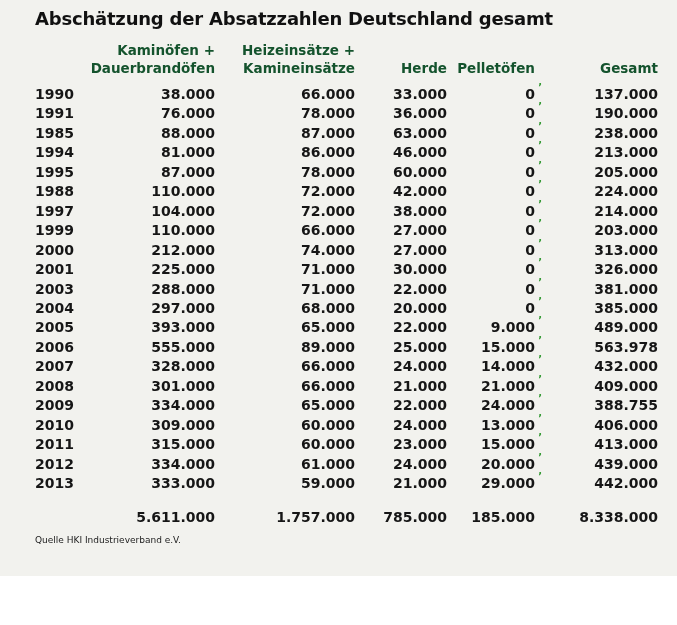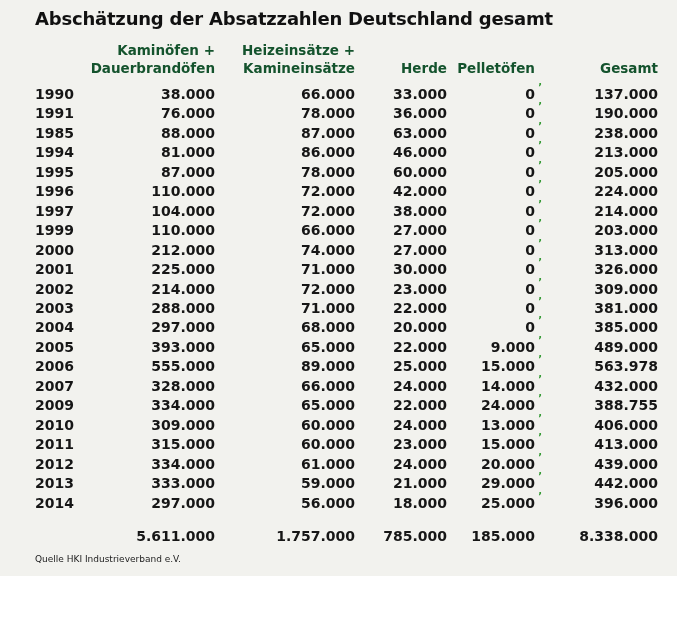--- a/index.html
+++ b/index.html
@@ -136,21 +136,21 @@
         </tr>
         <tr>
           <td class="col-year">1995</td>
           <td class="col-num">87.000</td>
           <td class="col-num">78.000</td>
           <td class="col-num">60.000</td>
           <td class="col-num pellet">0<span class="tick">’</span></td>
           <td class="col-num">205.000</td>
         </tr>
         <tr>
-          <td class="col-year">1996</td>
+          <td class="col-year">1988</td>
           <td class="col-num">110.000</td>
           <td class="col-num">72.000</td>
           <td class="col-num">42.000</td>
           <td class="col-num pellet">0<span class="tick">’</span></td>
           <td class="col-num">224.000</td>
         </tr>
         <tr>
           <td class="col-year">1997</td>
           <td class="col-num">104.000</td>
           <td class="col-num">72.000</td>
@@ -174,28 +174,20 @@
           <td class="col-num pellet">0<span class="tick">’</span></td>
           <td class="col-num">313.000</td>
         </tr>
         <tr>
           <td class="col-year">2001</td>
           <td class="col-num">225.000</td>
           <td class="col-num">71.000</td>
           <td class="col-num">30.000</td>
           <td class="col-num pellet">0<span class="tick">’</span></td>
           <td class="col-num">326.000</td>
-        </tr>
-        <tr>
-          <td class="col-year">2002</td>
-          <td class="col-num">214.000</td>
-          <td class="col-num">72.000</td>
-          <td class="col-num">23.000</td>
-          <td class="col-num pellet">0<span class="tick">’</span></td>
-          <td class="col-num">309.000</td>
         </tr>
         <tr>
           <td class="col-year">2003</td>
           <td class="col-num">288.000</td>
           <td class="col-num">71.000</td>
           <td class="col-num">22.000</td>
           <td class="col-num pellet">0<span class="tick">’</span></td>
           <td class="col-num">381.000</td>
         </tr>
         <tr>
@@ -224,20 +216,28 @@
         </tr>
         <tr>
           <td class="col-year">2007</td>
           <td class="col-num">328.000</td>
           <td class="col-num">66.000</td>
           <td class="col-num">24.000</td>
           <td class="col-num pellet">14.000<span class="tick">’</span></td>
           <td class="col-num">432.000</td>
         </tr>
         <tr>
+          <td class="col-year">2008</td>
+          <td class="col-num">301.000</td>
+          <td class="col-num">66.000</td>
+          <td class="col-num">21.000</td>
+          <td class="col-num pellet">21.000<span class="tick">’</span></td>
+          <td class="col-num">409.000</td>
+        </tr>
+        <tr>
           <td class="col-year">2009</td>
           <td class="col-num">334.000</td>
           <td class="col-num">65.000</td>
           <td class="col-num">22.000</td>
           <td class="col-num pellet">24.000<span class="tick">’</span></td>
           <td class="col-num">388.755</td>
         </tr>
         <tr>
           <td class="col-year">2010</td>
           <td class="col-num">309.000</td>
@@ -262,28 +262,20 @@
           <td class="col-num pellet">20.000<span class="tick">’</span></td>
           <td class="col-num">439.000</td>
         </tr>
         <tr>
           <td class="col-year">2013</td>
           <td class="col-num">333.000</td>
           <td class="col-num">59.000</td>
           <td class="col-num">21.000</td>
           <td class="col-num pellet">29.000<span class="tick">’</span></td>
           <td class="col-num">442.000</td>
-        </tr>
-        <tr>
-          <td class="col-year">2014</td>
-          <td class="col-num">297.000</td>
-          <td class="col-num">56.000</td>
-          <td class="col-num">18.000</td>
-          <td class="col-num pellet">25.000<span class="tick">’</span></td>
-          <td class="col-num">396.000</td>
         </tr>
       </tbody>
     <tfoot>
       <tr class="spacer-row">
           <td colspan="6"></td>
         </tr>
       <tr class="totals-row">
         <td class="col-year"></td>
         <td class="col-num">5.611.000</td>
         <td class="col-num">1.757.000</td>

